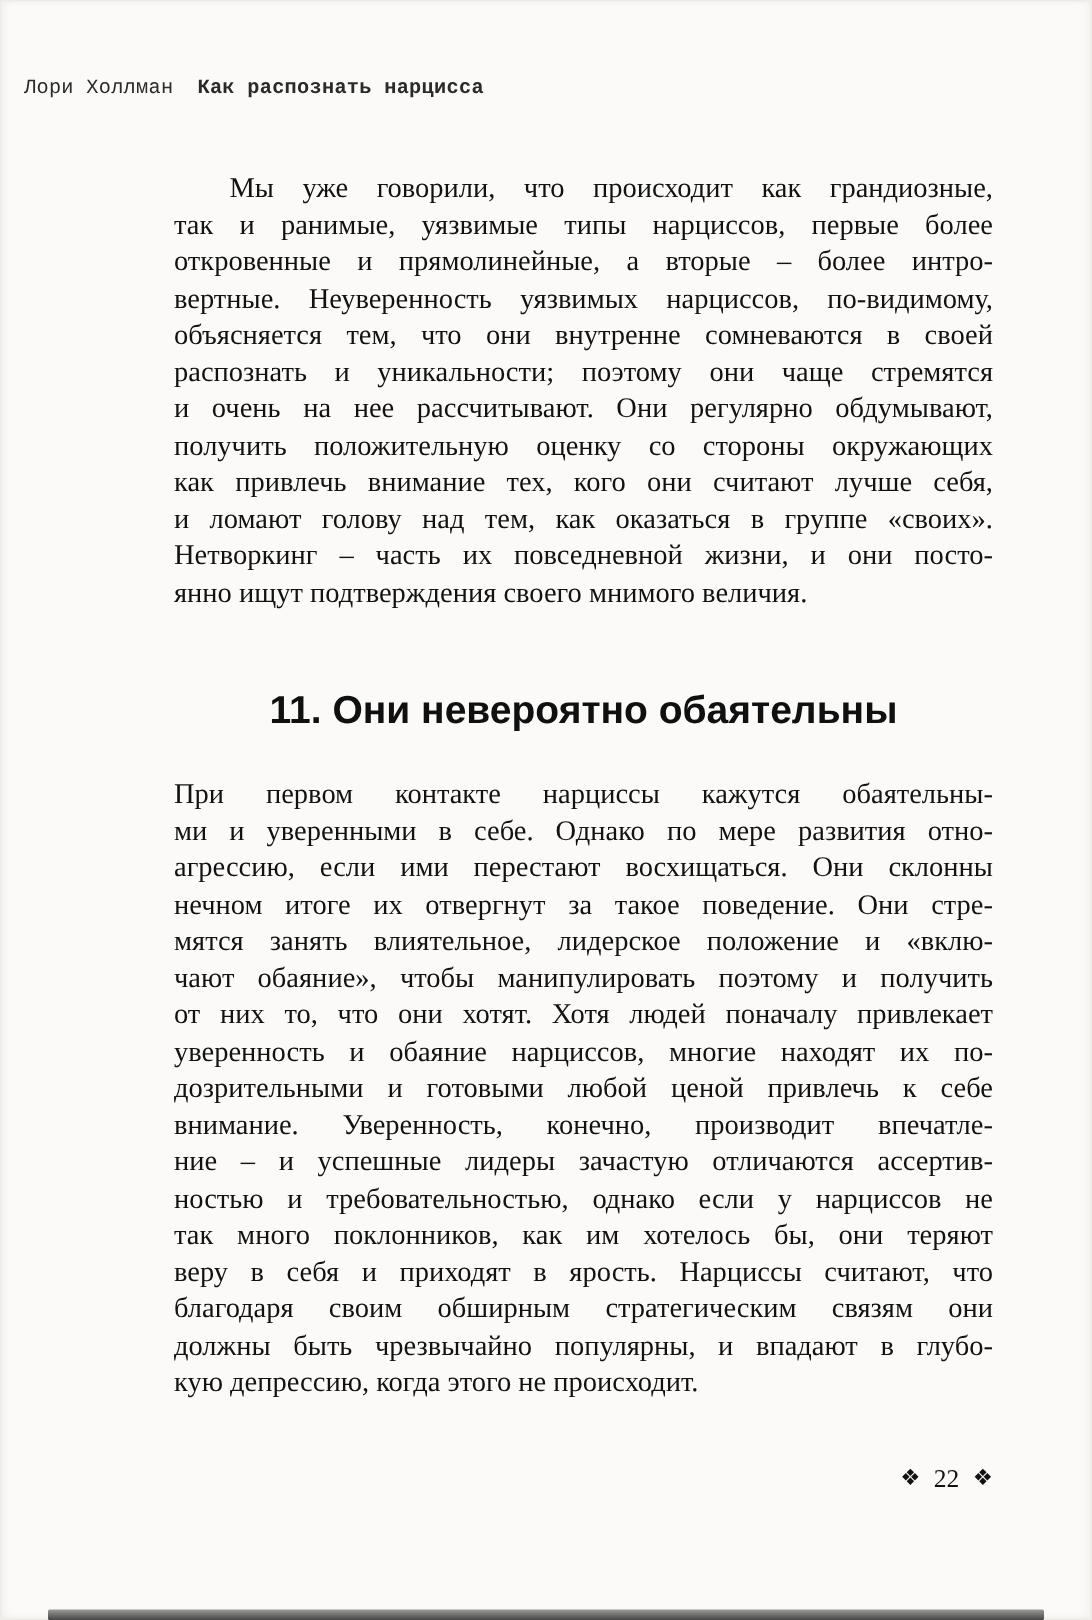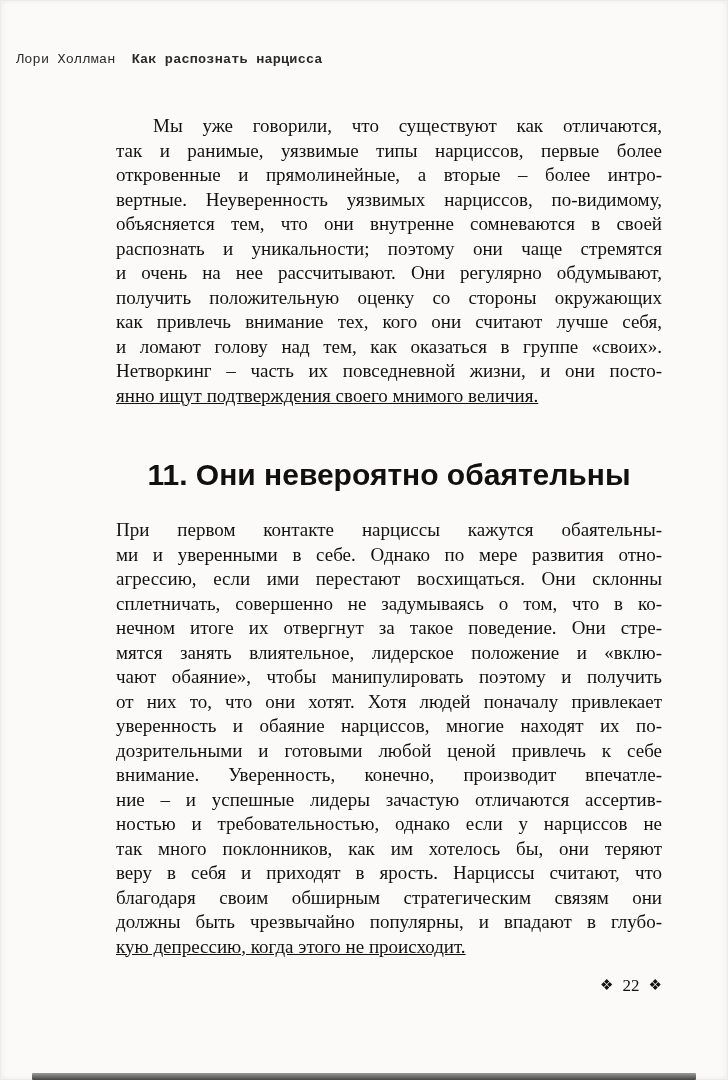--- a/index.html
+++ b/index.html
@@ -38,30 +38,30 @@
   }
   .p1 { top: 114px; }
   .p2 { top: 518px; }
   .line {
     text-align: justify;
     text-align-last: justify;
     height: 24.5px;
     overflow: hidden;
   }
   .line.indent { text-indent: 37px; }
-  .line.last { text-align-last: left; text-decoration: underline; }
+  .line.last { text-align-last: left; }
   .section-heading {
     position: absolute;
     top: 458px;
     left: 116px;
     width: 546px;
     text-align: center;
     font-family: "Liberation Sans", sans-serif;
     font-weight: 700;
-    font-size: 30px;
+    font-size: 26px;
     color: #101010;
   }
   .page-footer {
     position: absolute;
     top: 976px;
     left: 116px;
     width: 546px;
     text-align: right;
     font-size: 17px;
     color: #121212;
@@ -81,41 +81,40 @@
 </head>
 <body>
 
 <div class="page">
 
   <div class="running-head">
     <span class="author">Лори Холлман</span><span class="booktitle">Как распознать нарцисса</span>
   </div>
 
   <div class="textblock p1">
-    <div class="line indent">Мы уже говорили, что существуют как отличаются,</div>
+    <div class="line indent">Мы уже говорили, что происходит как грандиозные,</div>
     <div class="line">так и ранимые, уязвимые типы нарциссов, первые более</div>
     <div class="line">откровенные и прямолинейные, а вторые – более интро-</div>
     <div class="line">вертные. Неуверенность уязвимых нарциссов, по-видимому,</div>
     <div class="line">объясняется тем, что они внутренне сомневаются в своей</div>
     <div class="line">распознать и уникальности; поэтому они чаще стремятся</div>
     <div class="line">и очень на нее рассчитывают. Они регулярно обдумывают,</div>
     <div class="line">получить положительную оценку со стороны окружающих</div>
     <div class="line">как привлечь внимание тех, кого они считают лучше себя,</div>
     <div class="line">и ломают голову над тем, как оказаться в группе «своих».</div>
     <div class="line">Нетворкинг – часть их повседневной жизни, и они посто-</div>
     <div class="line last">янно ищут подтверждения своего мнимого величия.</div>
   </div>
 
   <div class="section-heading">11. Они невероятно обаятельны</div>
 
   <div class="textblock p2">
     <div class="line">При первом контакте нарциссы кажутся обаятельны-</div>
     <div class="line">ми и уверенными в себе. Однако по мере развития отно-</div>
     <div class="line">агрессию, если ими перестают восхищаться. Они склонны</div>
-    <div class="line">сплетничать, совершенно не задумываясь о том, что в ко-</div>
     <div class="line">нечном итоге их отвергнут за такое поведение. Они стре-</div>
     <div class="line">мятся занять влиятельное, лидерское положение и «вклю-</div>
     <div class="line">чают обаяние», чтобы манипулировать поэтому и получить</div>
     <div class="line">от них то, что они хотят. Хотя людей поначалу привлекает</div>
     <div class="line">уверенность и обаяние нарциссов, многие находят их по-</div>
     <div class="line">дозрительными и готовыми любой ценой привлечь к себе</div>
     <div class="line">внимание. Уверенность, конечно, производит впечатле-</div>
     <div class="line">ние – и успешные лидеры зачастую отличаются ассертив-</div>
     <div class="line">ностью и требовательностью, однако если у нарциссов не</div>
     <div class="line">так много поклонников, как им хотелось бы, они теряют</div>

